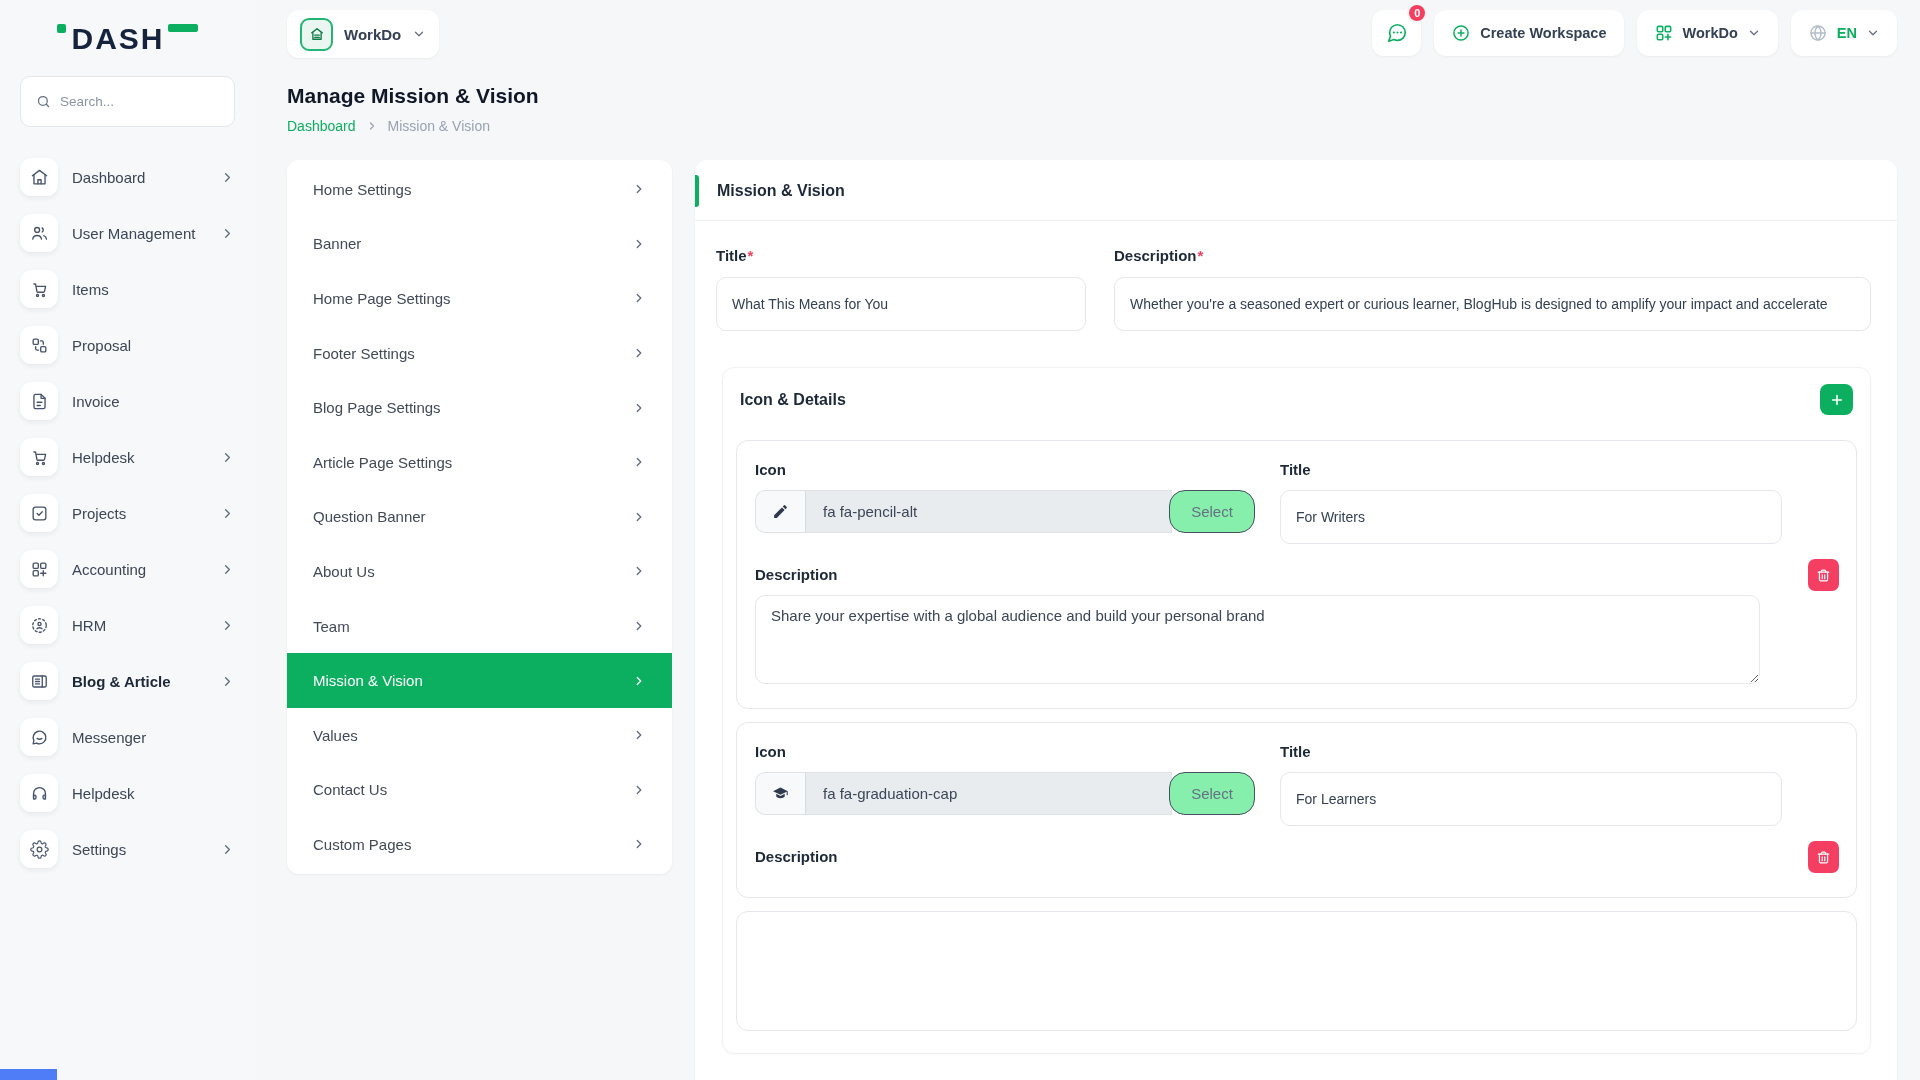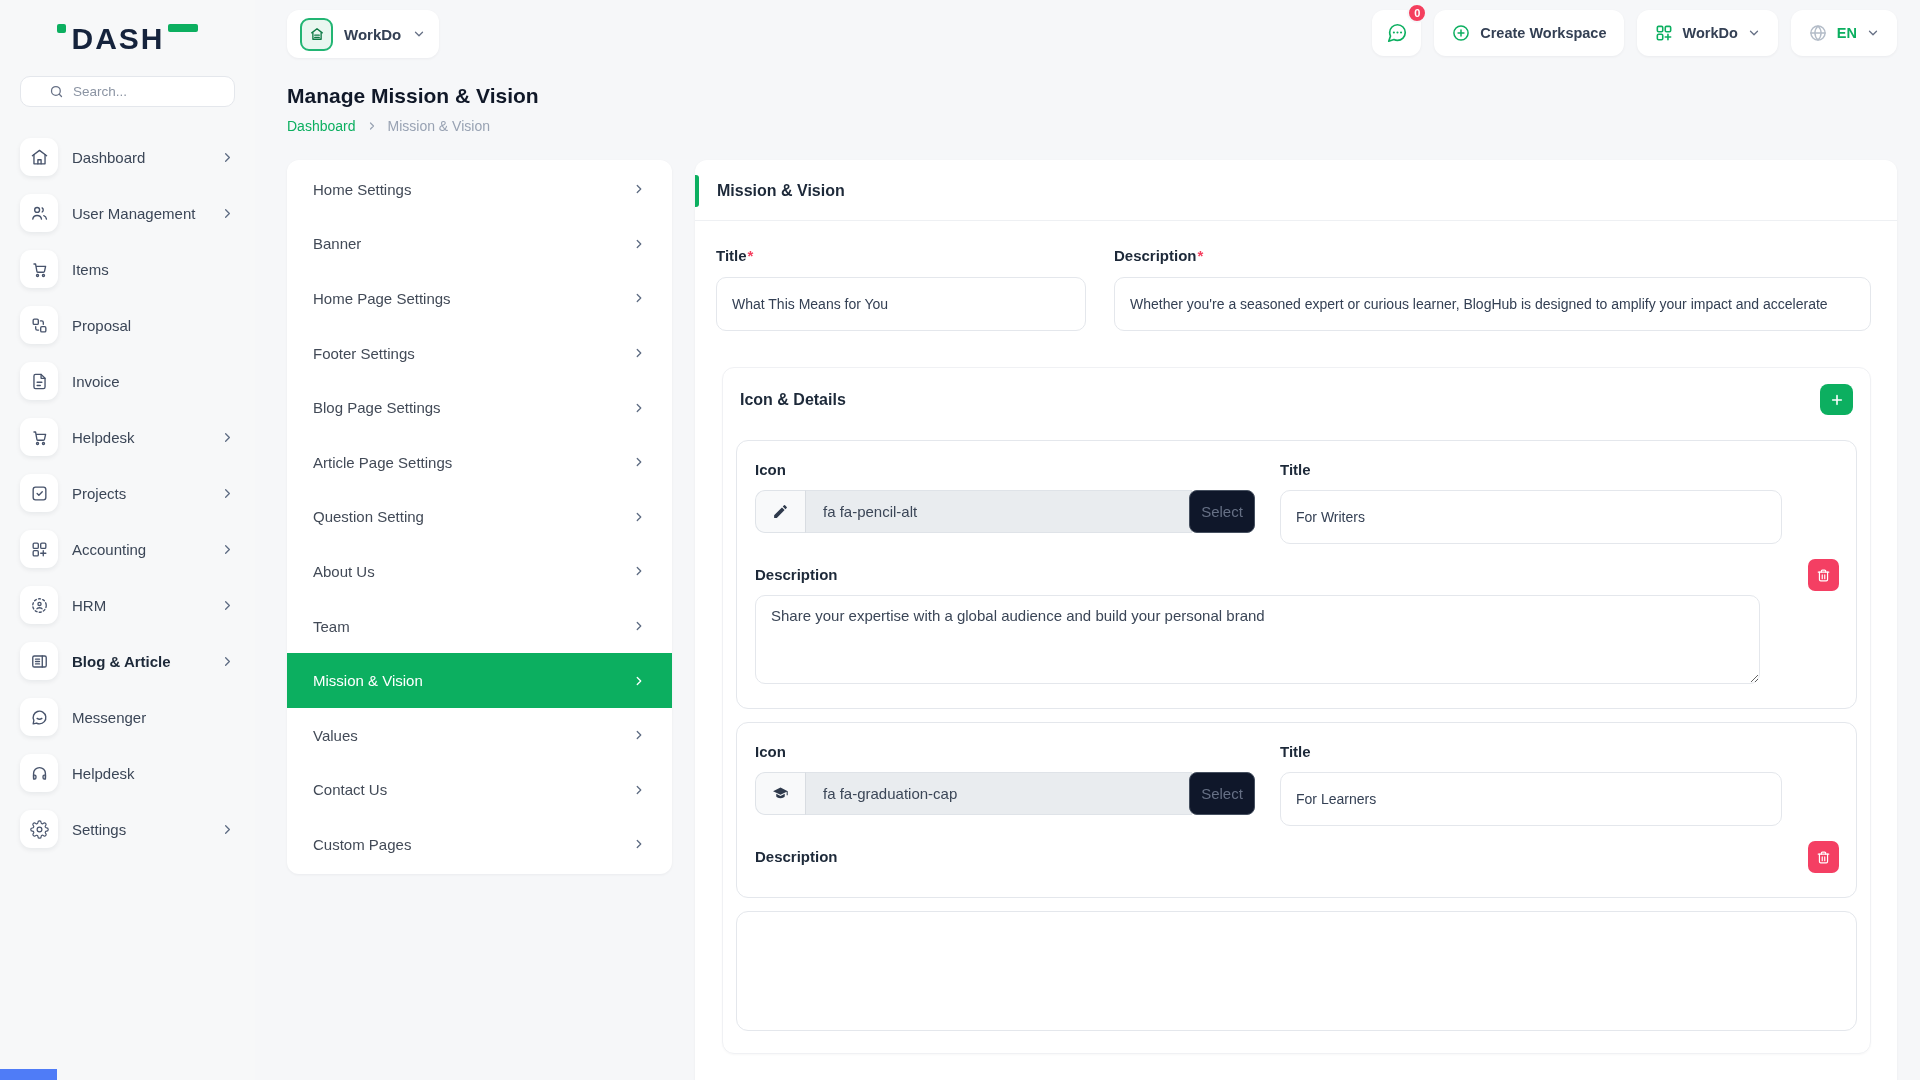--- a/index.html
+++ b/index.html
@@ -10,22 +10,22 @@
     overflow:hidden; display:flex;
   }
   svg { display:block; }
 
   
   .sidebar { width:255px; flex:0 0 255px; padding:16px 20px 0; background:#f7f8f9; }
   .logo { display:flex; justify-content:center; gap:5px; margin:8px 0 22px; }
   .logo-dot { width:9px; height:9px; border-radius:2px; background:#0caf60; }
   .logo-text { font-size:30px; font-weight:800; letter-spacing:2px; color:#15233c; line-height:1; }
   .logo-bar { width:30px; height:8px; border-radius:2px; background:#0caf60; margin-left:-2px; }
-  .search { display:flex; align-items:center; gap:9px; height:31px; background:#fff;
-    border:1px solid #e4e7ec; border-radius:10px; padding:0 28px; margin-bottom:22px; }
+  .search { display:flex; align-items:center; gap:9px; height:51px; background:#fff;
+    border:1px solid #e4e7ec; border-radius:10px; padding:0 15px; margin-bottom:22px; }
   .search svg { width:15px; height:15px; color:#667085; flex:0 0 auto; }
   .search input { border:0; outline:0; flex:1; font-size:13.5px; color:#475467; background:transparent; font-family:inherit; }
   .search input::placeholder { color:#8b94a3; }
   .nav-item { display:flex; align-items:center; gap:14px; height:56px; cursor:pointer; }
   .tile { width:38px; height:38px; background:#fff; border-radius:11px; flex:0 0 auto;
     display:flex; align-items:center; justify-content:center; color:#47536b;
     box-shadow:0 2px 5px rgba(16,24,40,.07); }
   .tile svg { width:19px; height:19px; }
   .nav-label { font-size:15px; color:#3b4657; flex:1; }
   .nav-item.bold .nav-label { font-weight:700; color:#1d2939; }
@@ -99,21 +99,21 @@
   .sub-card { border:1px solid #e4e7ec; border-radius:12px; padding:20px 18px; position:relative; margin-top:13px; }
   .row1 { display:flex; gap:25px; }
   .g-label { display:block; font-size:15px; font-weight:700; color:#1d2939; margin-bottom:12px; }
   .icon-col { width:500px; flex:0 0 500px; }
   .icon-group { display:flex; height:43px; }
   .icon-box { width:50px; background:#f8f9fa; border:1px solid #dfe3e8; border-right:0;
     border-radius:10px 0 0 10px; display:flex; align-items:center; justify-content:center; color:#2f3a4c; }
   .icon-box svg { width:17px; height:17px; }
   .icon-input { flex:1; background:#e9ecef; border:1px solid #dfe3e8; border-left:1px solid #d8dce1;
     padding:0 17px; font-size:15px; color:#3b4657; outline:none; font-family:inherit; min-width:0; }
-  .select-btn { width:66px; background:#0f172a; border:1px solid #465060; border-radius:8px;
+  .select-btn { width:86px; background:#86efac; border:1px solid #465060; border-radius:16px;
     color:#667085; font-size:15px; font-family:inherit; cursor:pointer; margin-left:-3px; z-index:1; }
   .t-col { flex:1; max-width:502px; }
   .desc-label { margin-top:22px; margin-bottom:12px; }
   .desc-ta { width:calc(100% - 78px); height:89px; border:1px solid #e4e7ec; border-radius:10px;
     padding:11px 15px; font-size:15px; color:#3b4657; outline:none; resize:both; font-family:inherit; }
   .del-btn { position:absolute; right:17px; top:118px; width:31px; height:32px; border:0;
     border-radius:7px; background:#f43f63; color:#fff; display:flex; align-items:center;
     justify-content:center; cursor:pointer; }
   .del-btn svg { width:15px; height:15px; }
   .sub-card.stub { height:120px; }
@@ -397,21 +397,21 @@
             <path d="m9 6 6 6-6 6"></path>
           </svg>
         </div>
       <div class="sub-item">
           <span>Article Page Settings</span>
           <svg viewBox="0 0 24 24" fill="none" stroke="currentColor" stroke-width="2.2" stroke-linecap="round" stroke-linejoin="round">
             <path d="m9 6 6 6-6 6"></path>
           </svg>
         </div>
       <div class="sub-item">
-          <span>Question Setting</span>
+          <span>Question Banner</span>
           <svg viewBox="0 0 24 24" fill="none" stroke="currentColor" stroke-width="2.2" stroke-linecap="round" stroke-linejoin="round">
             <path d="m9 6 6 6-6 6"></path>
           </svg>
         </div>
       <div class="sub-item">
           <span>About Us</span>
           <svg viewBox="0 0 24 24" fill="none" stroke="currentColor" stroke-width="2.2" stroke-linecap="round" stroke-linejoin="round">
             <path d="m9 6 6 6-6 6"></path>
           </svg>
         </div>

